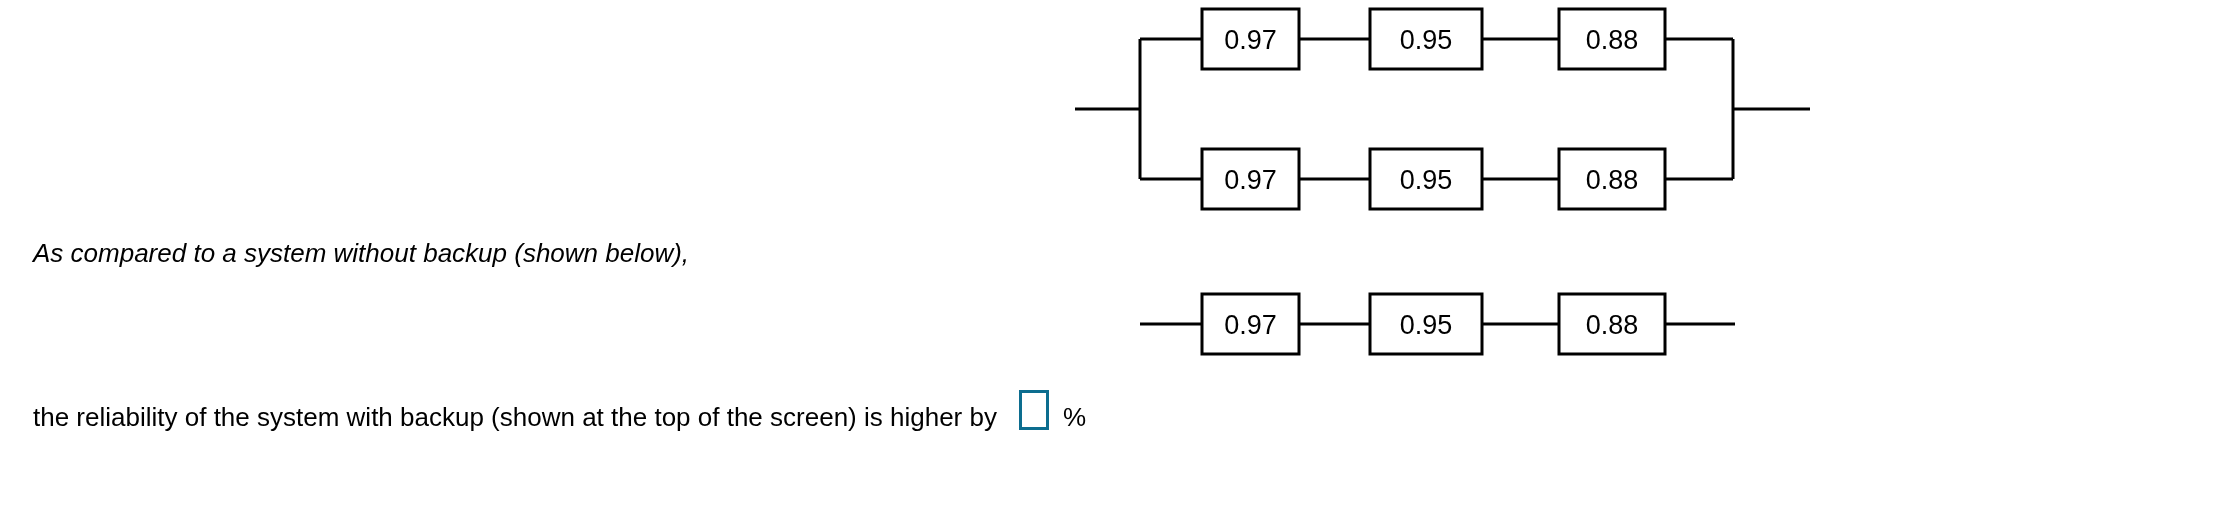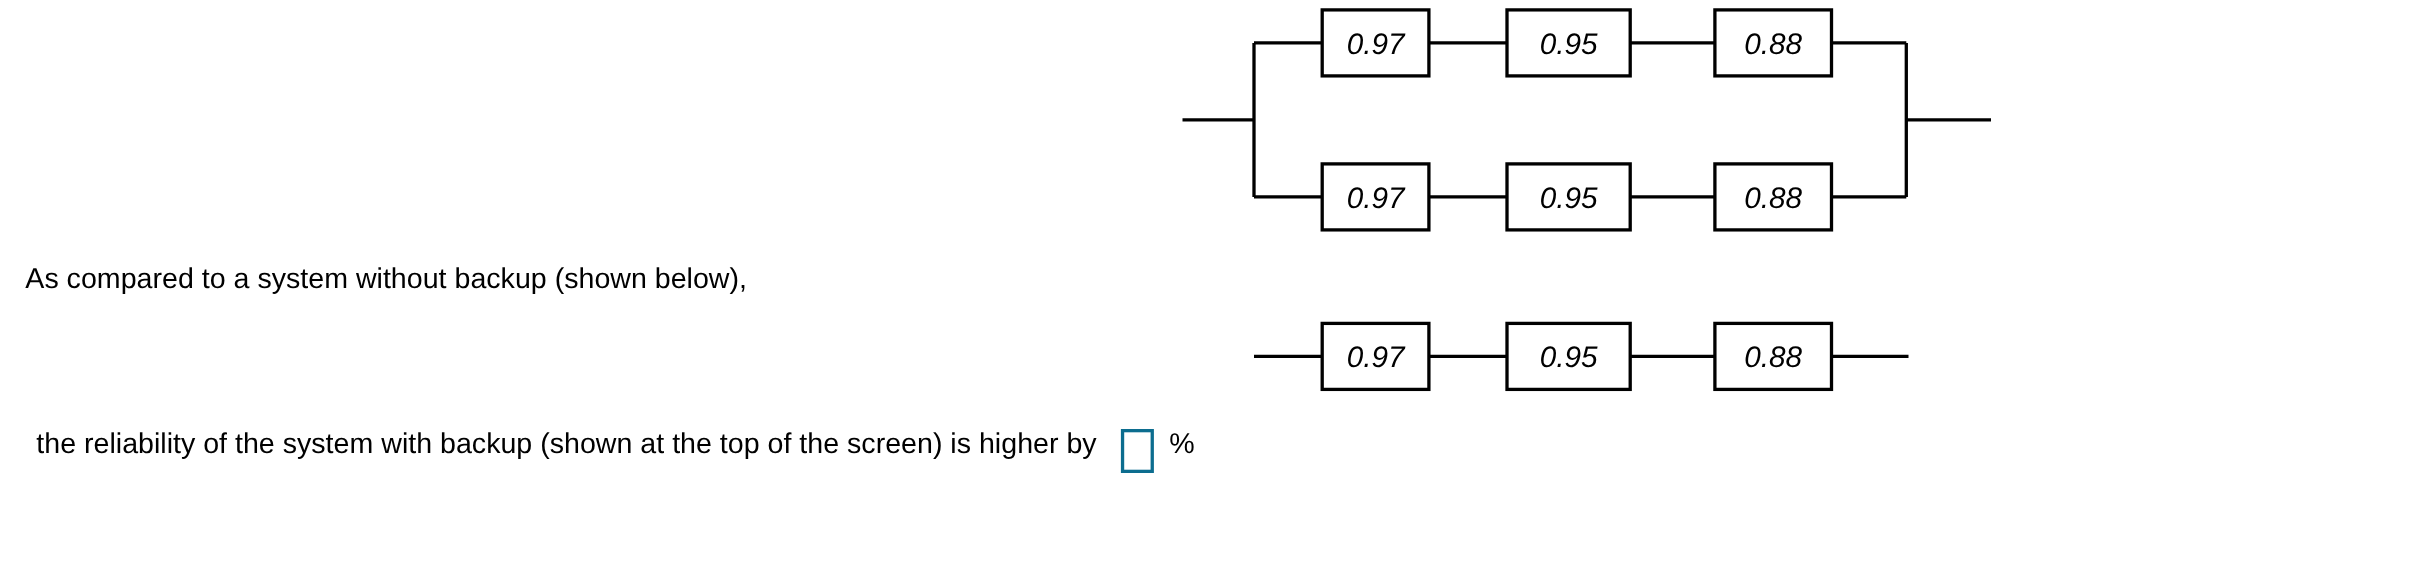--- a/index.html
+++ b/index.html
@@ -21,21 +21,20 @@
     position: absolute;
     left: 0;
     top: 0;
     width: 2214px;
     height: 522px;
   }
 
   
   .diagram {
     position: absolute;
-    font-style: italic;
   }
   .diagram svg {
     display: block;
   }
   .rb-box {
     fill: #ffffff;
     stroke: #000000;
     stroke-width: 3;
   }
   .rb-wire {
@@ -55,28 +54,29 @@
   
   .prose {
     position: absolute;
     font-family: "Liberation Sans", sans-serif;
     font-size: 26px;
     line-height: 1;
     color: #000000;
     white-space: nowrap;
   }
   #line-compared {
-    left: 23px;
+    left: 33px;
     top: 240px;
+    font-style: italic;
   }
   #line-answer {
     left: 33px;
     top: 390px;
     display: flex;
-    align-items: flex-start;
+    align-items: flex-end;
     gap: 12px;
   }
   .answer-seg {
     display: inline-block;
   }
   .answer-input {
     width: 30px;
     height: 40px;
     box-sizing: border-box;
     border: 3px solid #0c6d8f;

